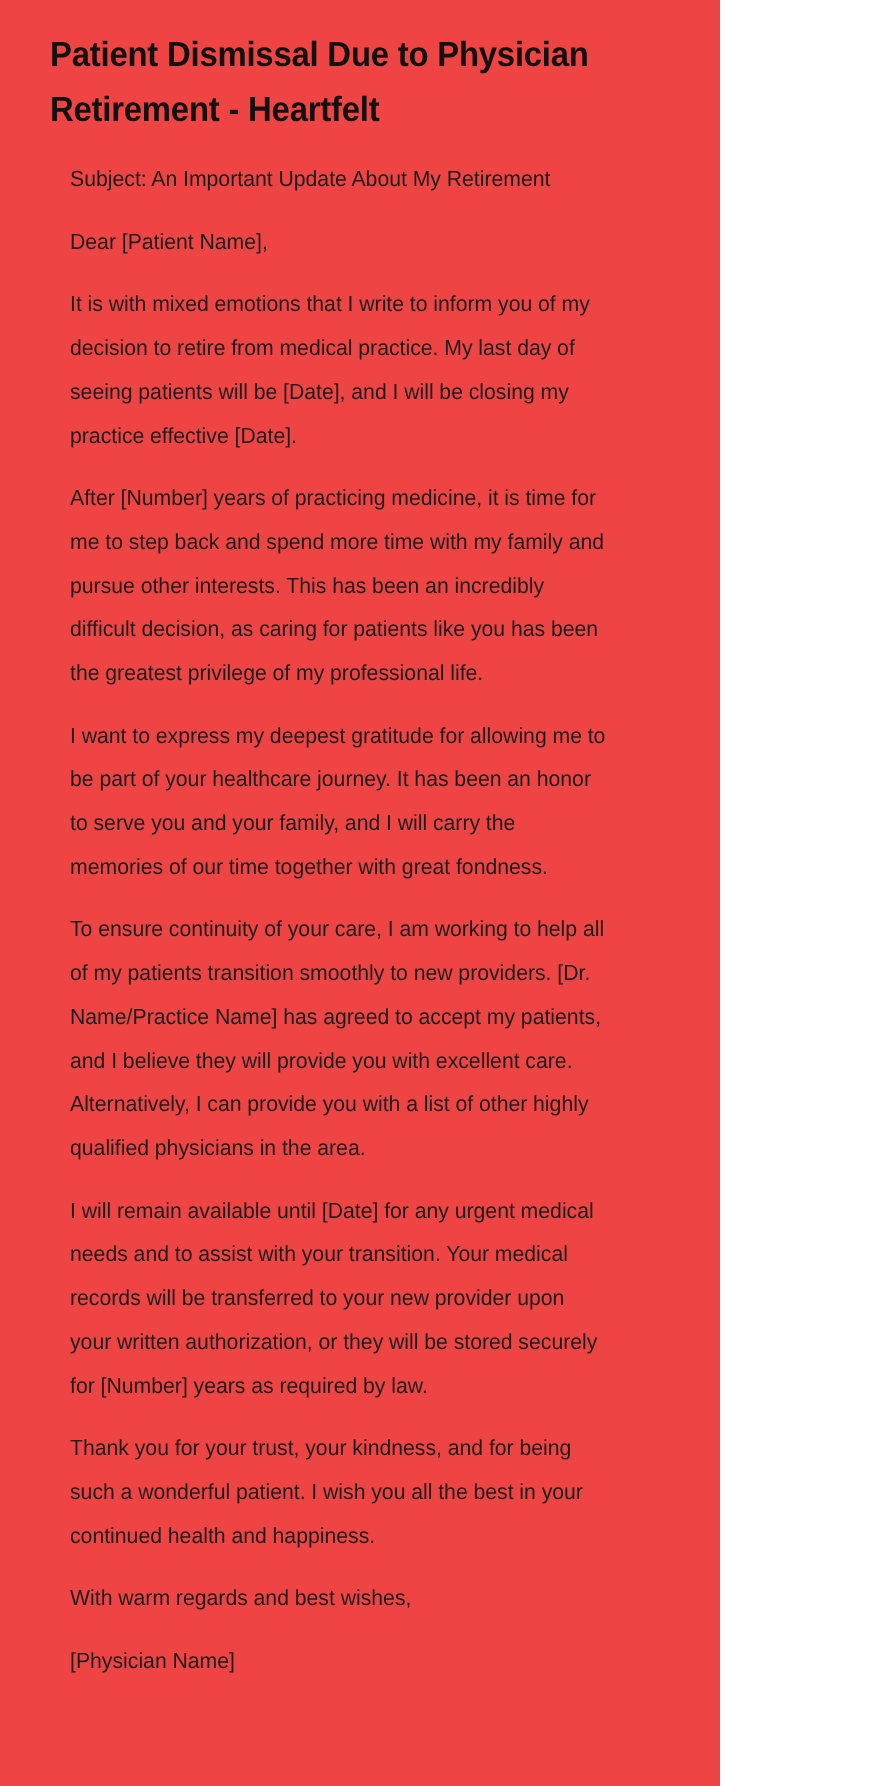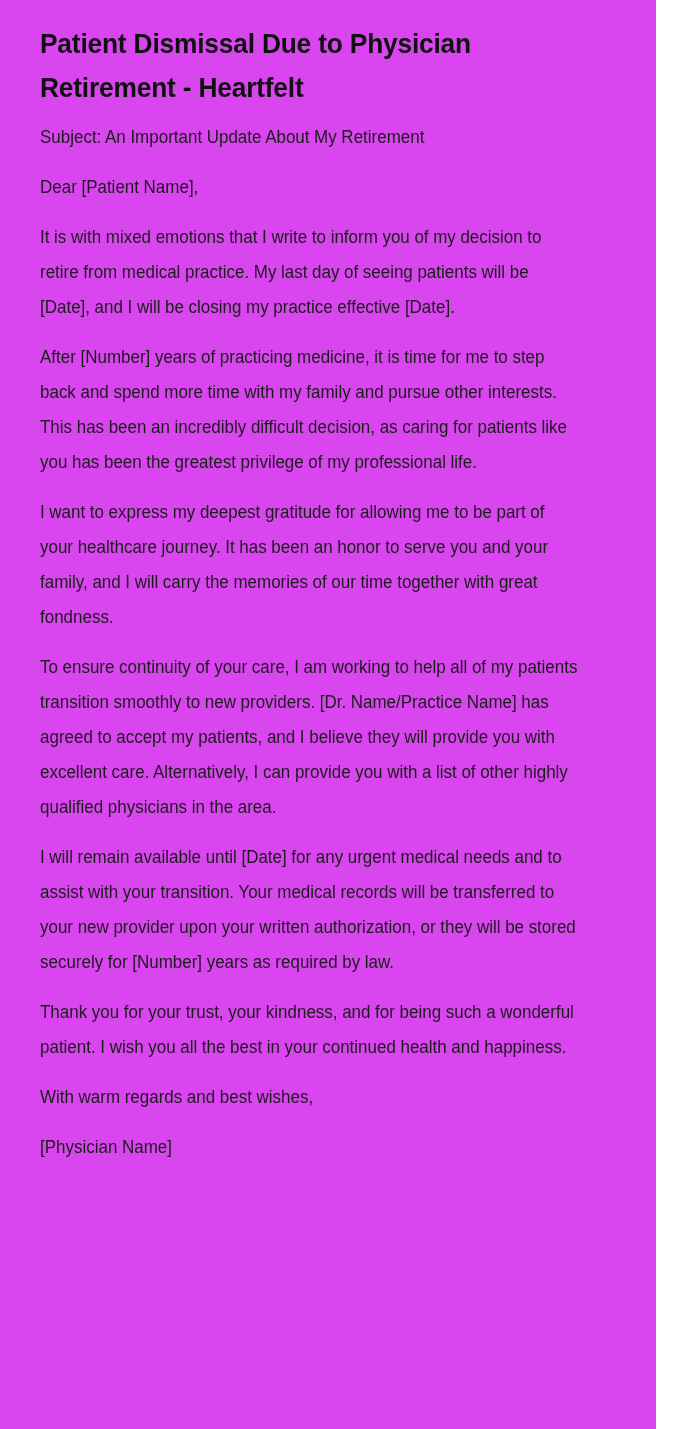--- a/index.html
+++ b/index.html
@@ -9,39 +9,39 @@
   }
   body {
     width: 700px;
     min-height: 1429px;
     font-family: "Liberation Sans", "DejaVu Sans", sans-serif;
     color: #1a1a1a;
     -webkit-font-smoothing: antialiased;
   }
   .page {
     box-sizing: border-box;
-    width: 656px;
+    width: 576px;
     min-height: 1429px;
-    background: #d946ef;
+    background: #ef4444;
     padding: 22px 58px 60px 40px;
   }
   .doc-title {
     font-family: "Liberation Sans Narrow", "Liberation Sans", "DejaVu Sans", sans-serif;
     font-weight: 700;
     font-size: 28px;
     line-height: 44px;
     letter-spacing: -0.2px;
     color: #111111;
     margin: 0 0 10px 0;
     max-width: 590px;
     transform: scaleX(0.94);
     transform-origin: left center;
   }
   .body-block {
-    margin: 0;
+    margin: 16px;
   }
   .para {
     font-size: 17.5px;
     line-height: 35px;
     color: #1c1c1c;
     margin: 0 0 15px 0;
     max-width: 600px;
     transform: scaleX(0.97);
     transform-origin: left top;
     word-spacing: -0.1px;

